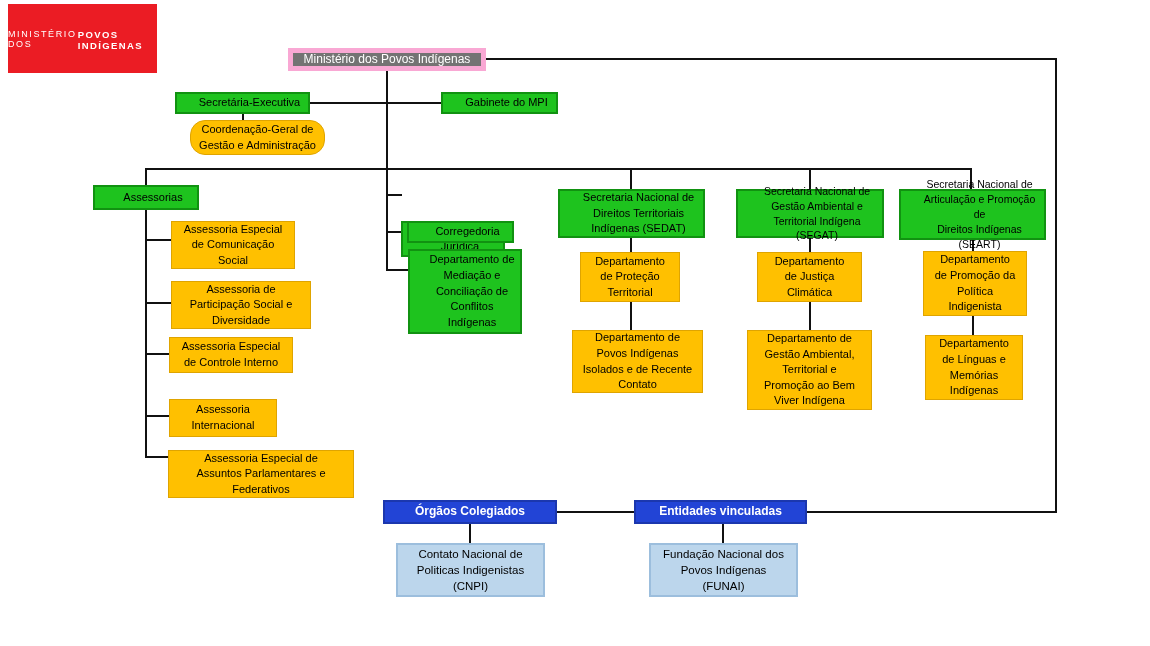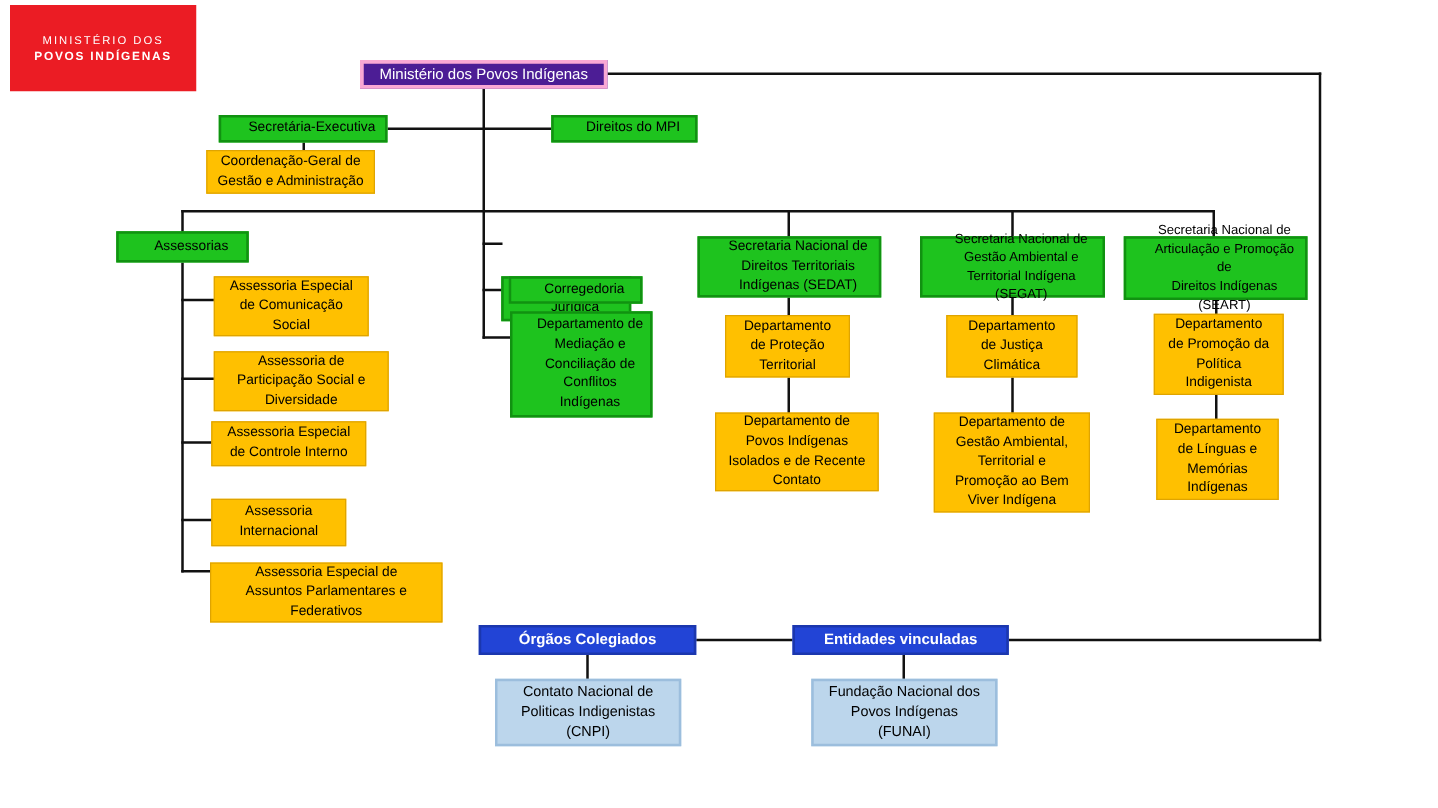--- a/index.html
+++ b/index.html
@@ -2,33 +2,33 @@
 <html><head>
 <meta charset="utf-8">
 <style>
   html,body{margin:0;padding:0;background:#fff;}
   body{width:1150px;height:646px;position:relative;overflow:hidden;
        font-family:"Liberation Sans",sans-serif;-webkit-font-smoothing:antialiased;}
   #canvas{position:absolute;left:0;top:0;width:1150px;height:646px;}
 
   
   .brand-red{position:absolute;left:8px;top:4px;width:149px;height:69px;background:#EB1C24;
-             display:flex;flex-direction:column;align-items:center;justify-content:center;color:#fff;}
+             display:flex;flex-direction:row;align-items:center;justify-content:center;color:#fff;}
   .brand-red .l1{font-size:9px;letter-spacing:1.6px;font-weight:500;}
   .brand-red .l2{font-size:9.5px;letter-spacing:1.4px;font-weight:800;margin-top:3px;}
   .gov{position:absolute;left:10px;top:84px;width:146px;text-align:center;color:#111;}
   .gov .fed{font-size:9px;font-weight:800;letter-spacing:2.2px;white-space:nowrap;}
   .gov .brasil{font-size:31px;font-weight:800;letter-spacing:0px;line-height:34px;
                font-family:"DejaVu Sans",sans-serif;}
   .gov .uni{font-size:7.5px;font-weight:700;letter-spacing:1.9px;white-space:nowrap;margin-top:1px;}
 
   
   .node{position:absolute;box-sizing:border-box;display:flex;align-items:center;justify-content:center;
         text-align:center;white-space:pre-line;font-size:11px;line-height:1.42;color:#000;padding:1px 2px;}
-  .node.red{background:#4c1d95;border:3px solid #f9a8d4;color:#fff;font-size:12px;}
+  .node.red{background:#737373;border:5px solid #f9a8d4;color:#fff;font-size:12px;}
   .node.green{background:#1EC31E;border:2px solid #119211;padding-left:16px;}
   .node.yellow{background:#FFC000;border:1.5px solid #DFA400;}
   .node.blue{background:#2244D6;border:2px solid #1B37AE;color:#fff;font-size:12px;font-weight:600;}
   .node.lightblue{background:#BCD6EC;border:2px solid #9CBEDD;font-size:11.5px;}
 
   .line{position:absolute;background:#111;}
 </style>
 </head>
 <body>
 
@@ -67,23 +67,23 @@
       <div class="line" style="left: 970px; top: 168px; width: 2px; height: 22px;"></div>
       <div class="line" style="left: 972px; top: 240px; width: 2px; height: 12px;"></div>
       <div class="line" style="left: 972px; top: 316px; width: 2px; height: 20px;"></div>
       <div class="line" style="left: 557px; top: 511px; width: 77px; height: 2px;"></div>
       <div class="line" style="left: 469px; top: 524px; width: 2px; height: 20px;"></div>
       <div class="line" style="left: 722px; top: 524px; width: 2px; height: 20px;"></div>
     </div>
   <div id="nodes">
       <div class="node red" style="left: 288px; top: 48px; width: 198px; height: 23px;">Ministério dos Povos Indígenas</div>
       <div class="node green" style="left: 175px; top: 92px; width: 135px; height: 22px;">Secretária-Executiva</div>
-      <div class="node yellow" style="left: 165px; top: 120px; width: 135px; height: 35px;">Coordenação-Geral de
+      <div class="node yellow" style="left: 190px; top: 120px; width: 135px; height: 35px; border-radius: 15px;">Coordenação-Geral de
 Gestão e Administração</div>
-      <div class="node green" style="left: 441px; top: 92px; width: 117px; height: 22px;">Direitos do MPI</div>
+      <div class="node green" style="left: 441px; top: 92px; width: 117px; height: 22px;">Gabinete do MPI</div>
       <div class="node green" style="left: 93px; top: 185px; width: 106px; height: 25px;">Assessorias</div>
       <div class="node yellow" style="left: 171px; top: 221px; width: 124px; height: 48px;">Assessoria Especial
 de Comunicação
 Social</div>
       <div class="node yellow" style="left: 171px; top: 281px; width: 140px; height: 48px;">Assessoria de
 Participação Social e
 Diversidade</div>
       <div class="node yellow" style="left: 169px; top: 337px; width: 124px; height: 36px;">Assessoria Especial
 de Controle Interno</div>
       <div class="node yellow" style="left: 169px; top: 399px; width: 108px; height: 38px;">Assessoria

